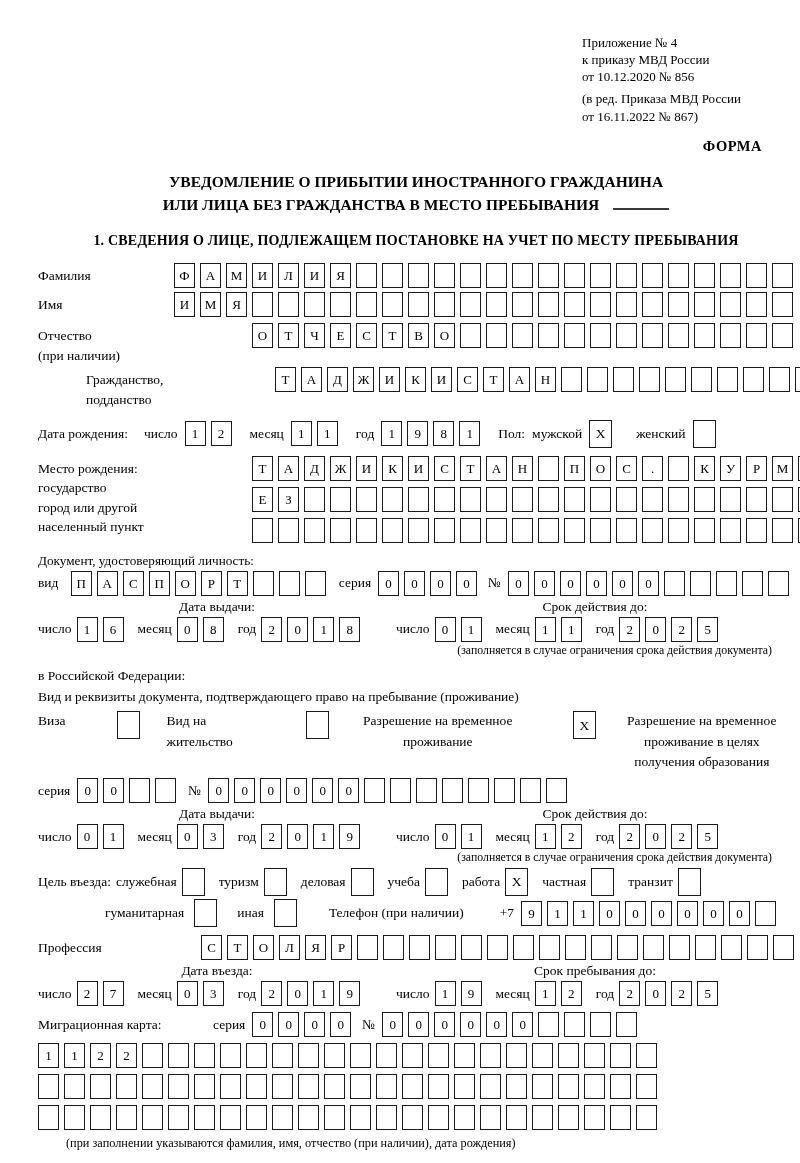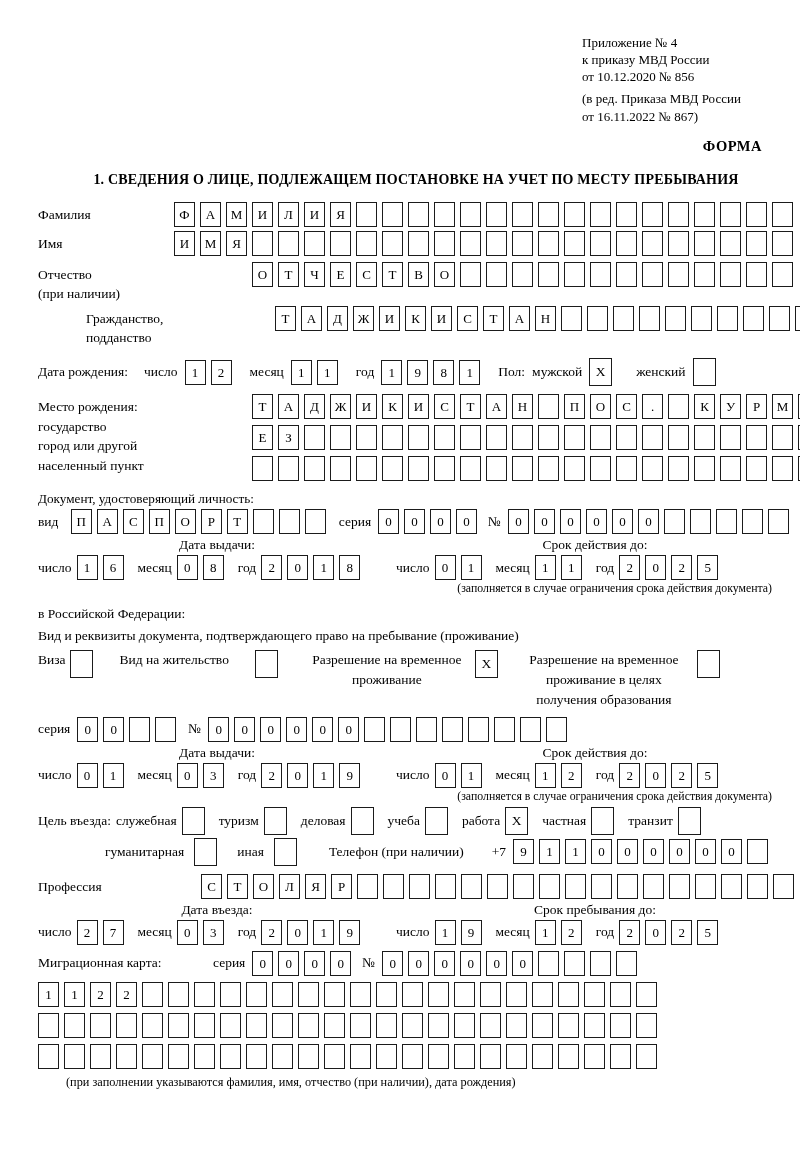--- a/index.html
+++ b/index.html
@@ -47,21 +47,21 @@
   .dp { display:flex; margin-top:3px; }
   .dp-l { width:358px; flex:none; } .dp-r { flex:1; }
   .dp-head { text-align:center; font-size:13.5px; margin-bottom:2px; }
   .dp-row { display:flex; align-items:center; font-size:13.5px; }
   .dp-row .dlbl { margin-right:5px; } .dp-row .cells { margin-right:9px; }
   .note { font-size:11.8px; } .note.right { text-align:right; padding-right:22px; margin-top:1px; }
 
   .plain { font-size:13.5px; line-height:1.62; margin-top:7px; }
 
   .opts { display:flex; align-items:flex-start; margin-top:3px; font-size:13.5px; }
-  .opt { display:flex; align-items:flex-start; }
+  .opt { display:flex; align-items:flex-start;gap:47px; }
   .opt .opt-label { line-height:1.5; }
   .opt .cells { margin-left:8px; margin-top:0; }
   .opt-c { text-align:center; }
 
   .popt { display:flex; align-items:center; margin-right:9px; font-size:13.5px; }
   .popt .cells { margin-left:5px; }
 
   .center-note { font-size:12.3px; margin-top:2px; margin-left:160px; }
 </style>
 </head>
@@ -72,20 +72,24 @@
   <div class="hdr">
     <div>Приложение № 4</div>
     <div>к приказу МВД России</div>
     <div>от 10.12.2020 № 856</div>
     <div class="gap"></div>
     <div>(в ред. Приказа МВД России</div>
     <div>от 16.11.2022 № 867)</div>
   </div>
   <div class="forma">ФОРМА</div>
 
+  <div class="title">
+    <div>УВЕДОМЛЕНИЕ О ПРИБЫТИИ ИНОСТРАННОГО ГРАЖДАНИНА</div>
+    <div><span>ИЛИ ЛИЦА БЕЗ ГРАЖДАНСТВА В МЕСТО ПРЕБЫВАНИЯ</span><span class="blank"></span></div>
+  </div>
 
   <div class="sec-head">1. СВЕДЕНИЯ О ЛИЦЕ, ПОДЛЕЖАЩЕМ ПОСТАНОВКЕ НА УЧЕТ ПО МЕСТУ ПРЕБЫВАНИЯ</div>
 
   <div class="frow mt14">
     <div class="flabel w92">Фамилия</div>
     <div class="cells">
         <span class="cell">Ф</span>
         <span class="cell">А</span>
         <span class="cell">М</span>
         <span class="cell">И</span>
@@ -565,21 +569,21 @@
         <span class="cells box" style="margin-left:10px">
           <span class="cell"></span>
         </span>
       </span>
     <span class="popt" style="margin-left:6px">
         <span>иная</span>
         <span class="cells box" style="margin-left:10px">
           <span class="cell"></span>
         </span>
       </span>
-    <span style="margin-left:18px; margin-right:28px">Телефон (при наличии)</span>
+    <span style="margin-left:18px; margin-right:36px">Телефон (при наличии)</span>
     <span style="margin-right:7px">+7</span>
     <span class="cells">
         <span class="cell">9</span>
         <span class="cell">1</span>
         <span class="cell">1</span>
         <span class="cell">0</span>
         <span class="cell">0</span>
         <span class="cell">0</span>
         <span class="cell">0</span>
         <span class="cell">0</span>

